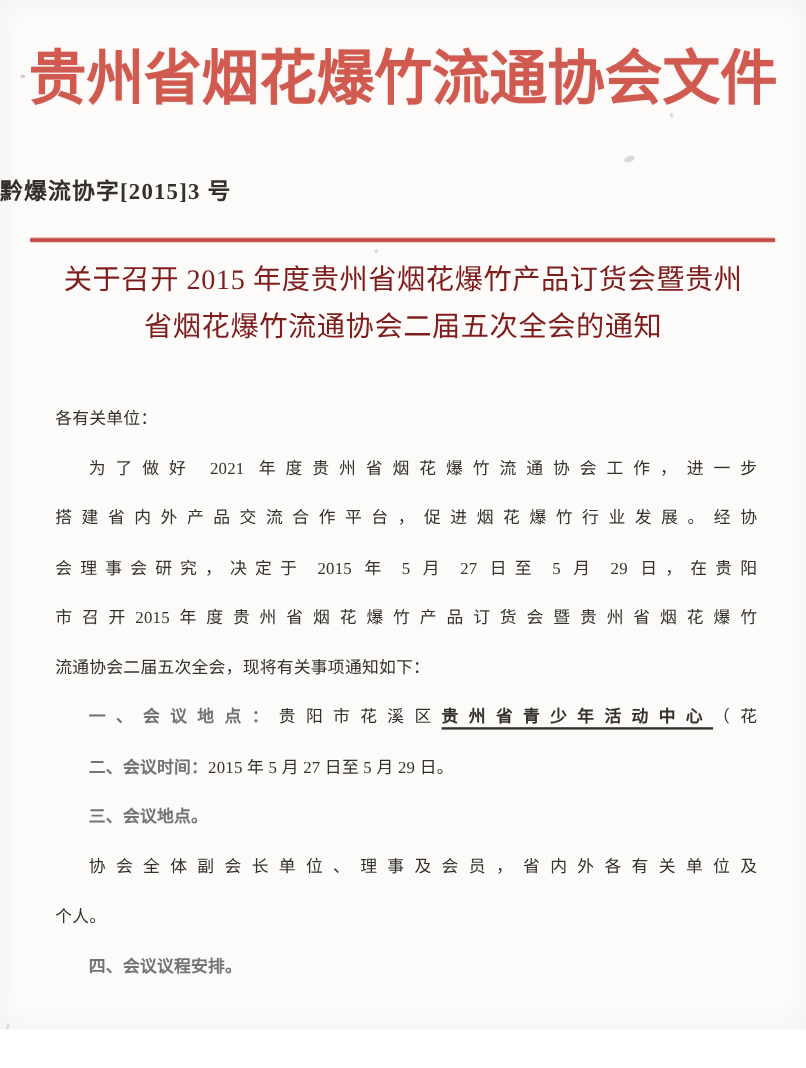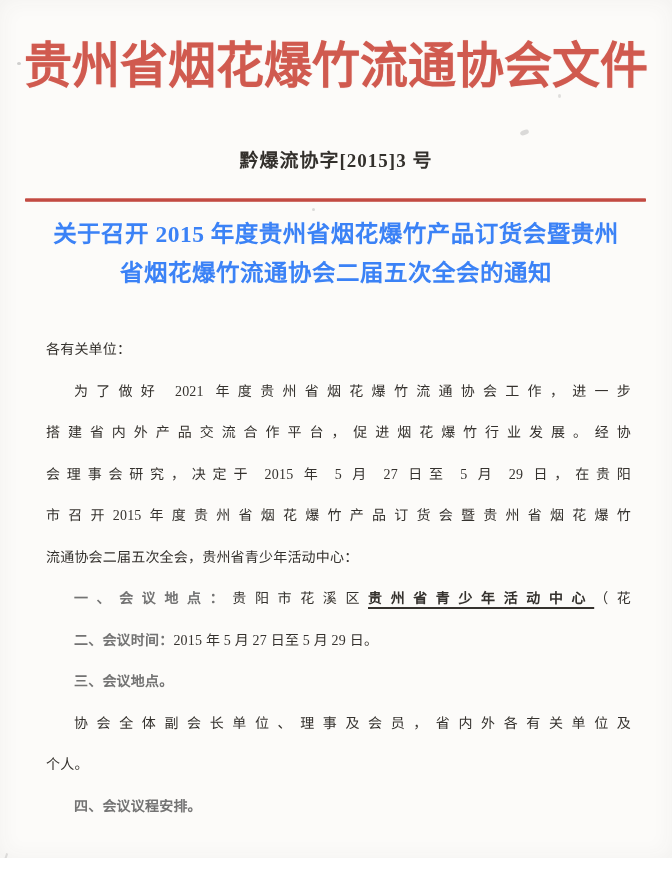--- a/index.html
+++ b/index.html
@@ -29,39 +29,38 @@
     transform: scaleY(1.04);
     transform-origin: top center;
     text-shadow: 0 0 1px rgba(208,90,79,0.35);
     white-space: nowrap;
   }
 
   .doc-number {
     margin-top: 56px;
     font-size: 19px;
     line-height: 26px;
-    text-align: center;
     font-weight: bold;
     color: #33302c;
     letter-spacing: 1px;
   }
 
   .red-rule {
     margin: 24px 26px 0 25px;
     height: 4px;
     background: linear-gradient(180deg, #dd968f 0%, #c24b43 35%, #c24b43 75%, #dd968f 100%);
     border-radius: 1px;
   }
 
   
   .doc-title {
     margin-top: 13px;
     text-align: center;
-    font-weight: bold;
-    color: #3b82f6;
+    font-weight: normal;
+    color: #7f1d1d;
     font-size: 23.5px;
     line-height: 39px;
     letter-spacing: 0.5px;
   }
 
   
   .body-text {
     margin-top: 36px;
     padding: 0 41px 0 46px;
     font-size: 14px;
@@ -120,21 +119,21 @@
   </div>
 
   <div class="body-text">
 
     <div class="ln">各有关单位：</div>
 
     <div class="ln jl indent">为了做好 2021 年度贵州省烟花爆竹流通协会工作，进一步</div>
     <div class="ln jl">搭建省内外产品交流合作平台，促进烟花爆竹行业发展。经协</div>
     <div class="ln jl">会理事会研究，决定于 2015 年 5 月 27 日至 5 月 29 日，在贵阳</div>
     <div class="ln jl">市召开2015年度贵州省烟花爆竹产品订货会暨贵州省烟花爆竹</div>
-    <div class="ln">流通协会二届五次全会，贵州省青少年活动中心：</div>
+    <div class="ln">流通协会二届五次全会，现将有关事项通知如下：</div>
 
     <div class="ln jl indent">
       <span class="b">一、会议地点：</span><span>贵阳市花溪区</span><span class="venue">贵州省青少年活动中心</span><span>（花</span>
     </div>
 
     <div class="ln indent">
       <span class="b">二、会议时间：</span><span>2015 年 5 月 27 日至 5 月 29 日。</span>
     </div>
 
     <div class="ln indent">

